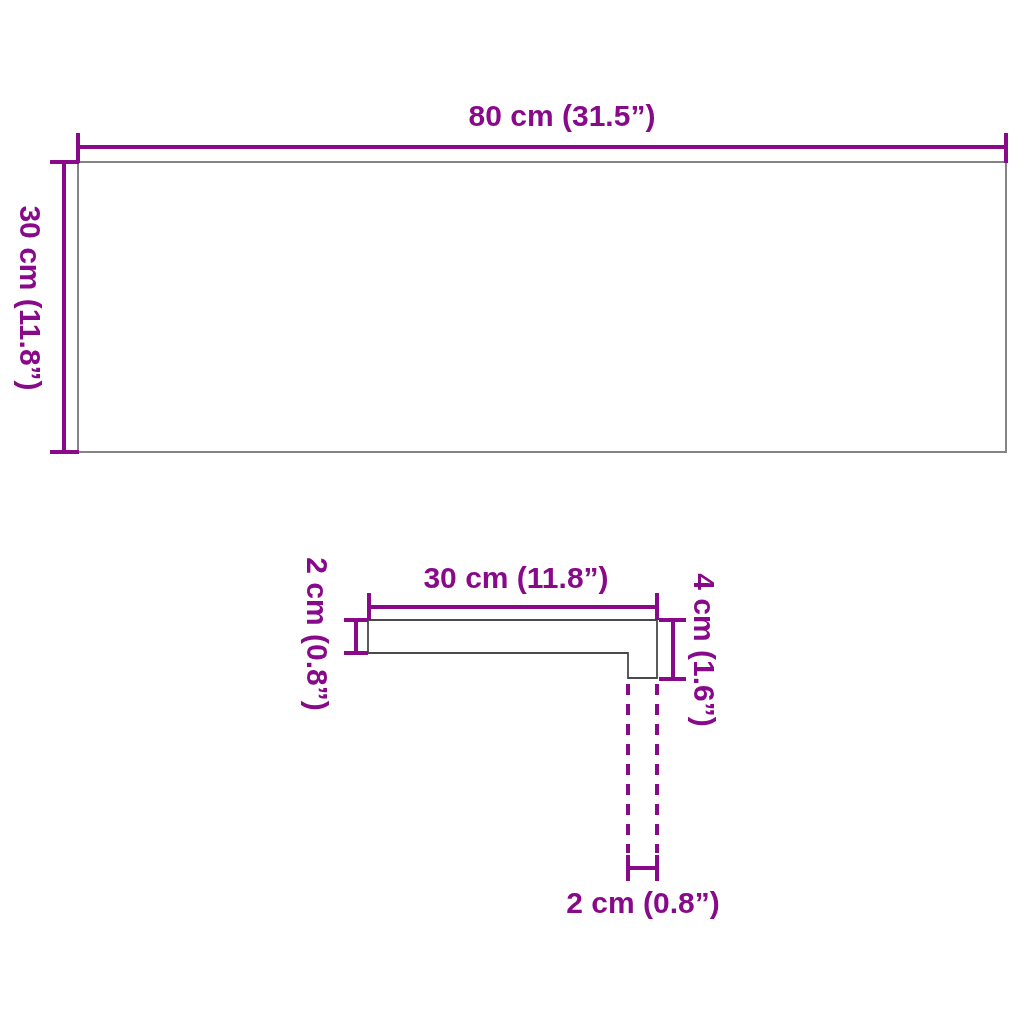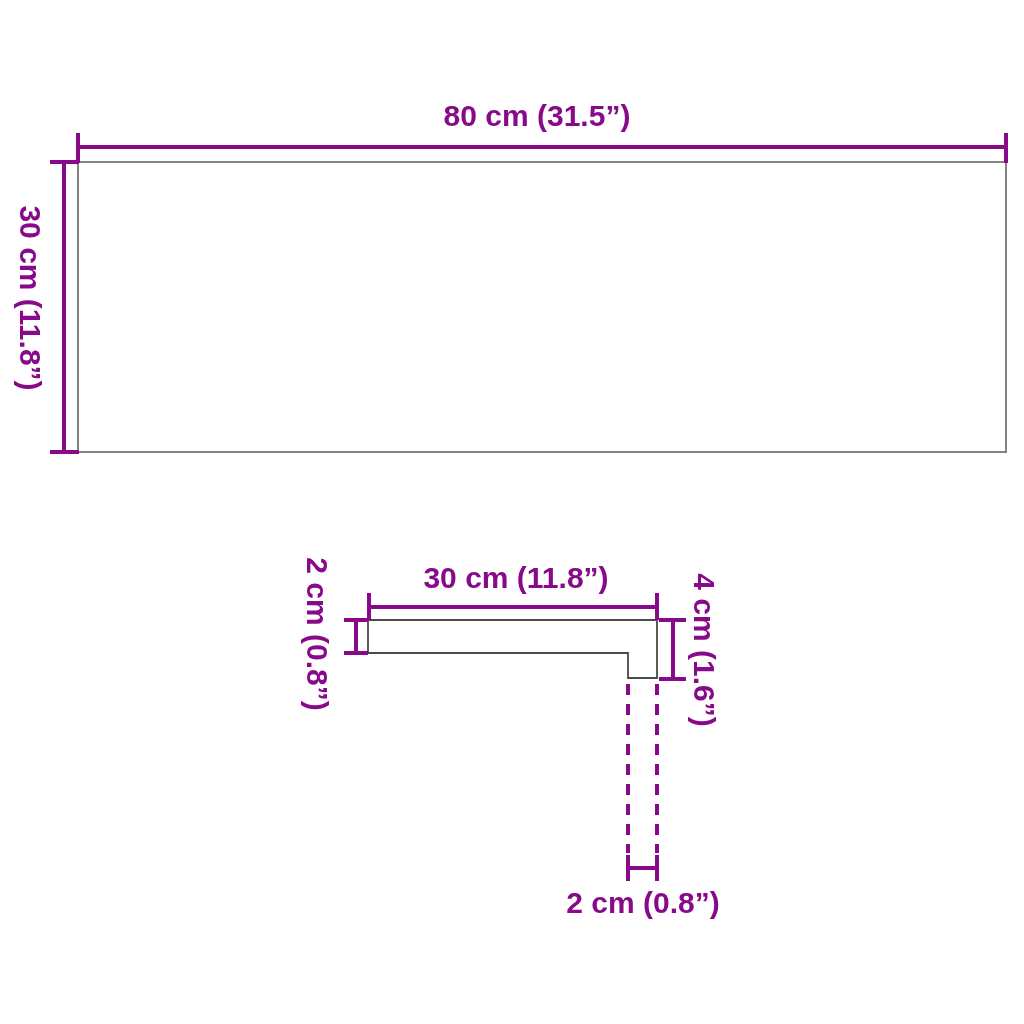--- a/index.html
+++ b/index.html
@@ -100,21 +100,21 @@
       <line x1="657" y1="684" x2="657" y2="853"></line>
     </g>
 
     <g class="dim">
       <line x1="628" y1="868" x2="657" y2="868"></line>
       <line x1="628" y1="855" x2="628" y2="881"></line>
       <line x1="657" y1="855" x2="657" y2="881"></line>
     </g>
   </svg>
 
-  <div class="lbl" style="left:537px; top:116px;">80 cm (31.5”)</div>
+  <div class="lbl" style="left:562px; top:116px;">80 cm (31.5”)</div>
 
   <div class="lbl vert" style="left:30px; top:298px;">30 cm (11.8”)</div>
 
   <div class="lbl" style="left:516px; top:578px;">30 cm (11.8”)</div>
 
   <div class="lbl vert" style="left:317px; top:634px;">2 cm (0.8”)</div>
 
   <div class="lbl vert" style="left:704px; top:650px;">4 cm (1.6”)</div>
 
   <div class="lbl" style="left:643px; top:903px;">2 cm (0.8”)</div>

